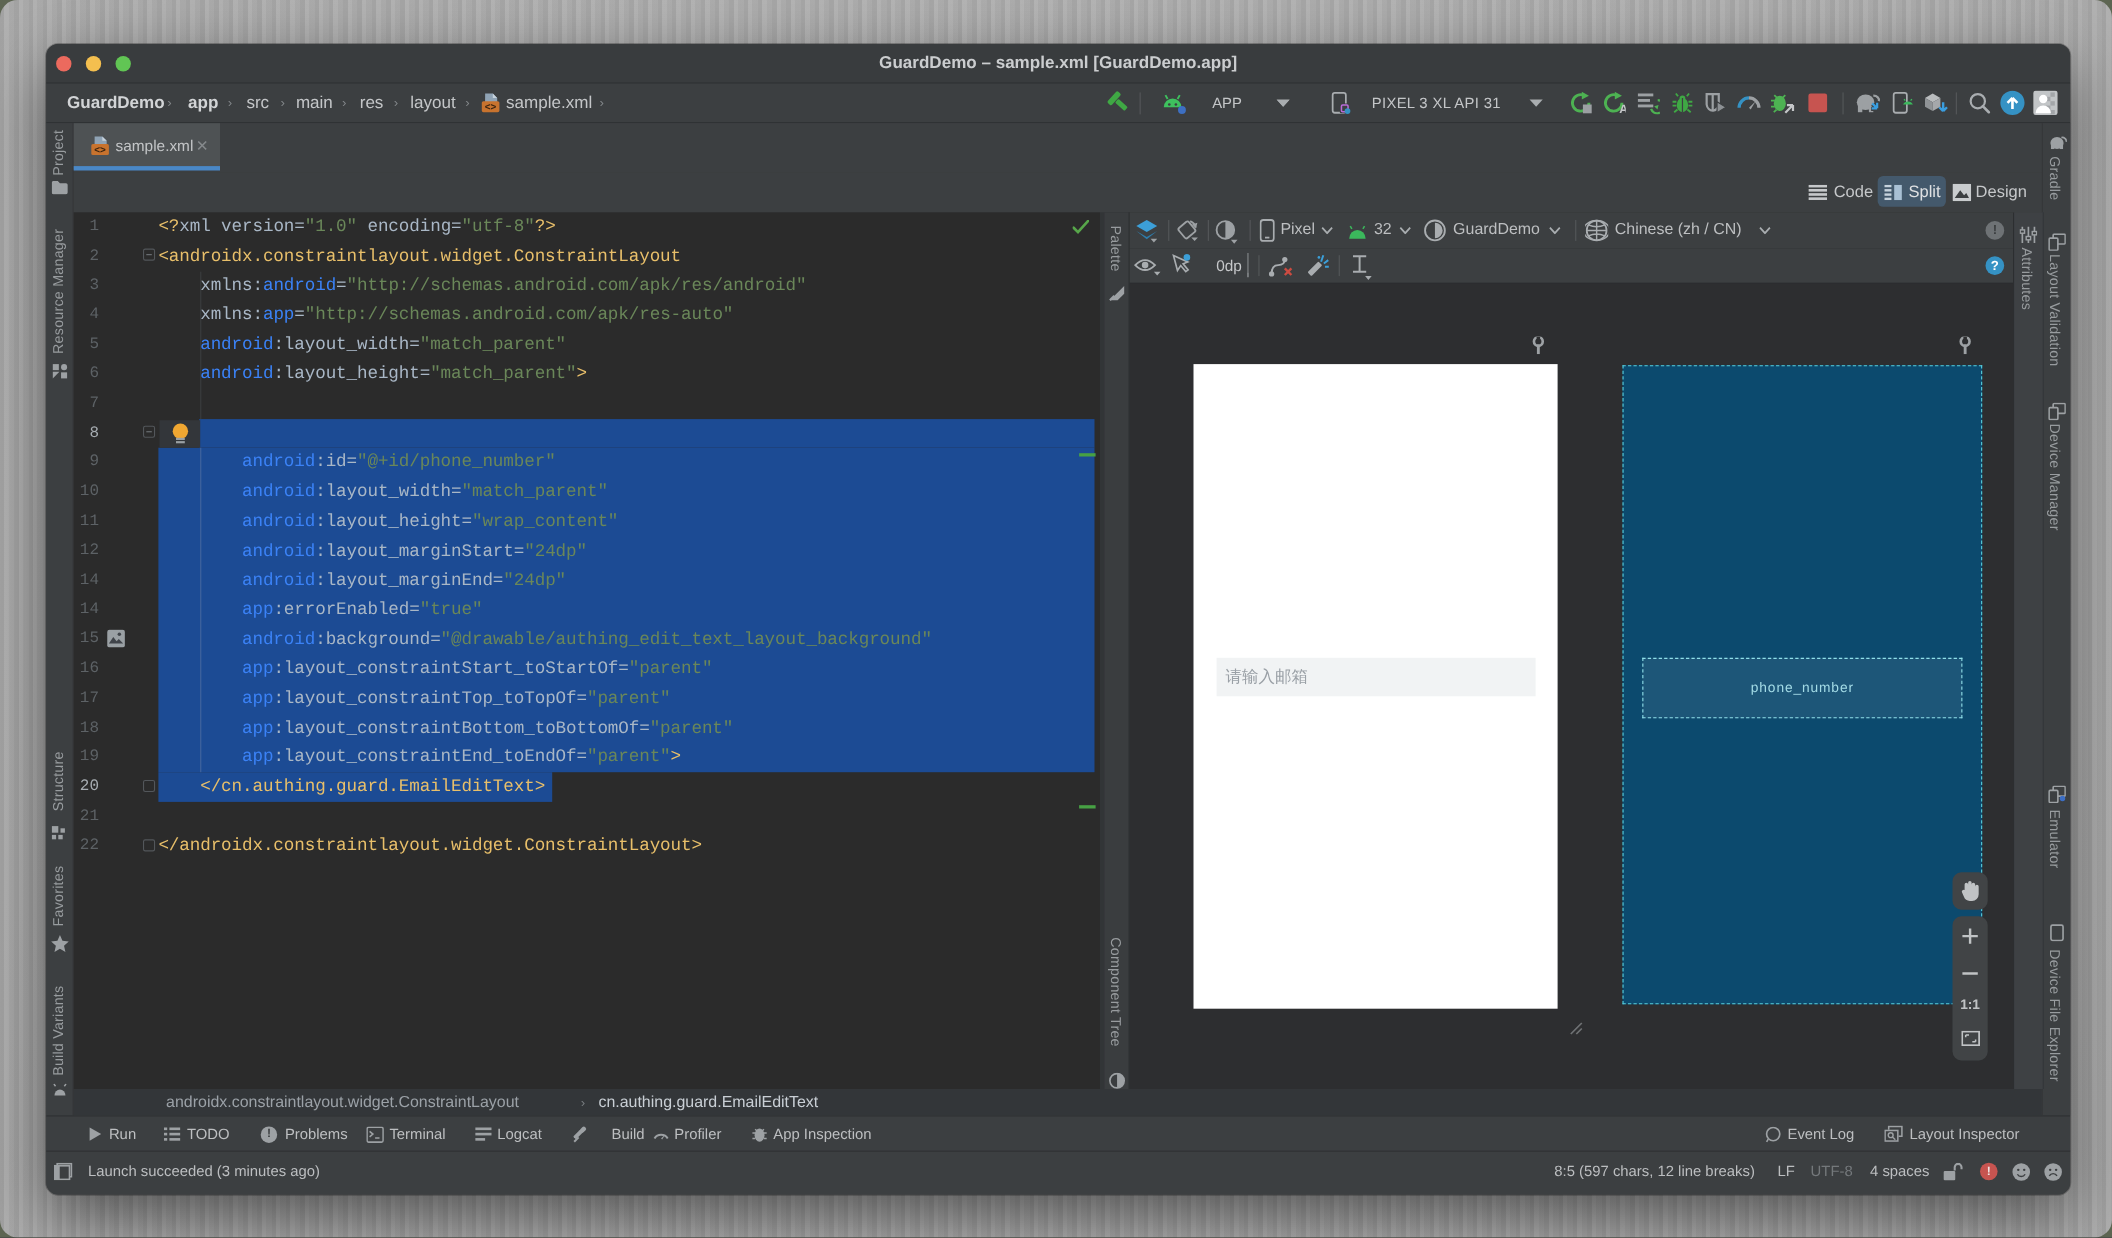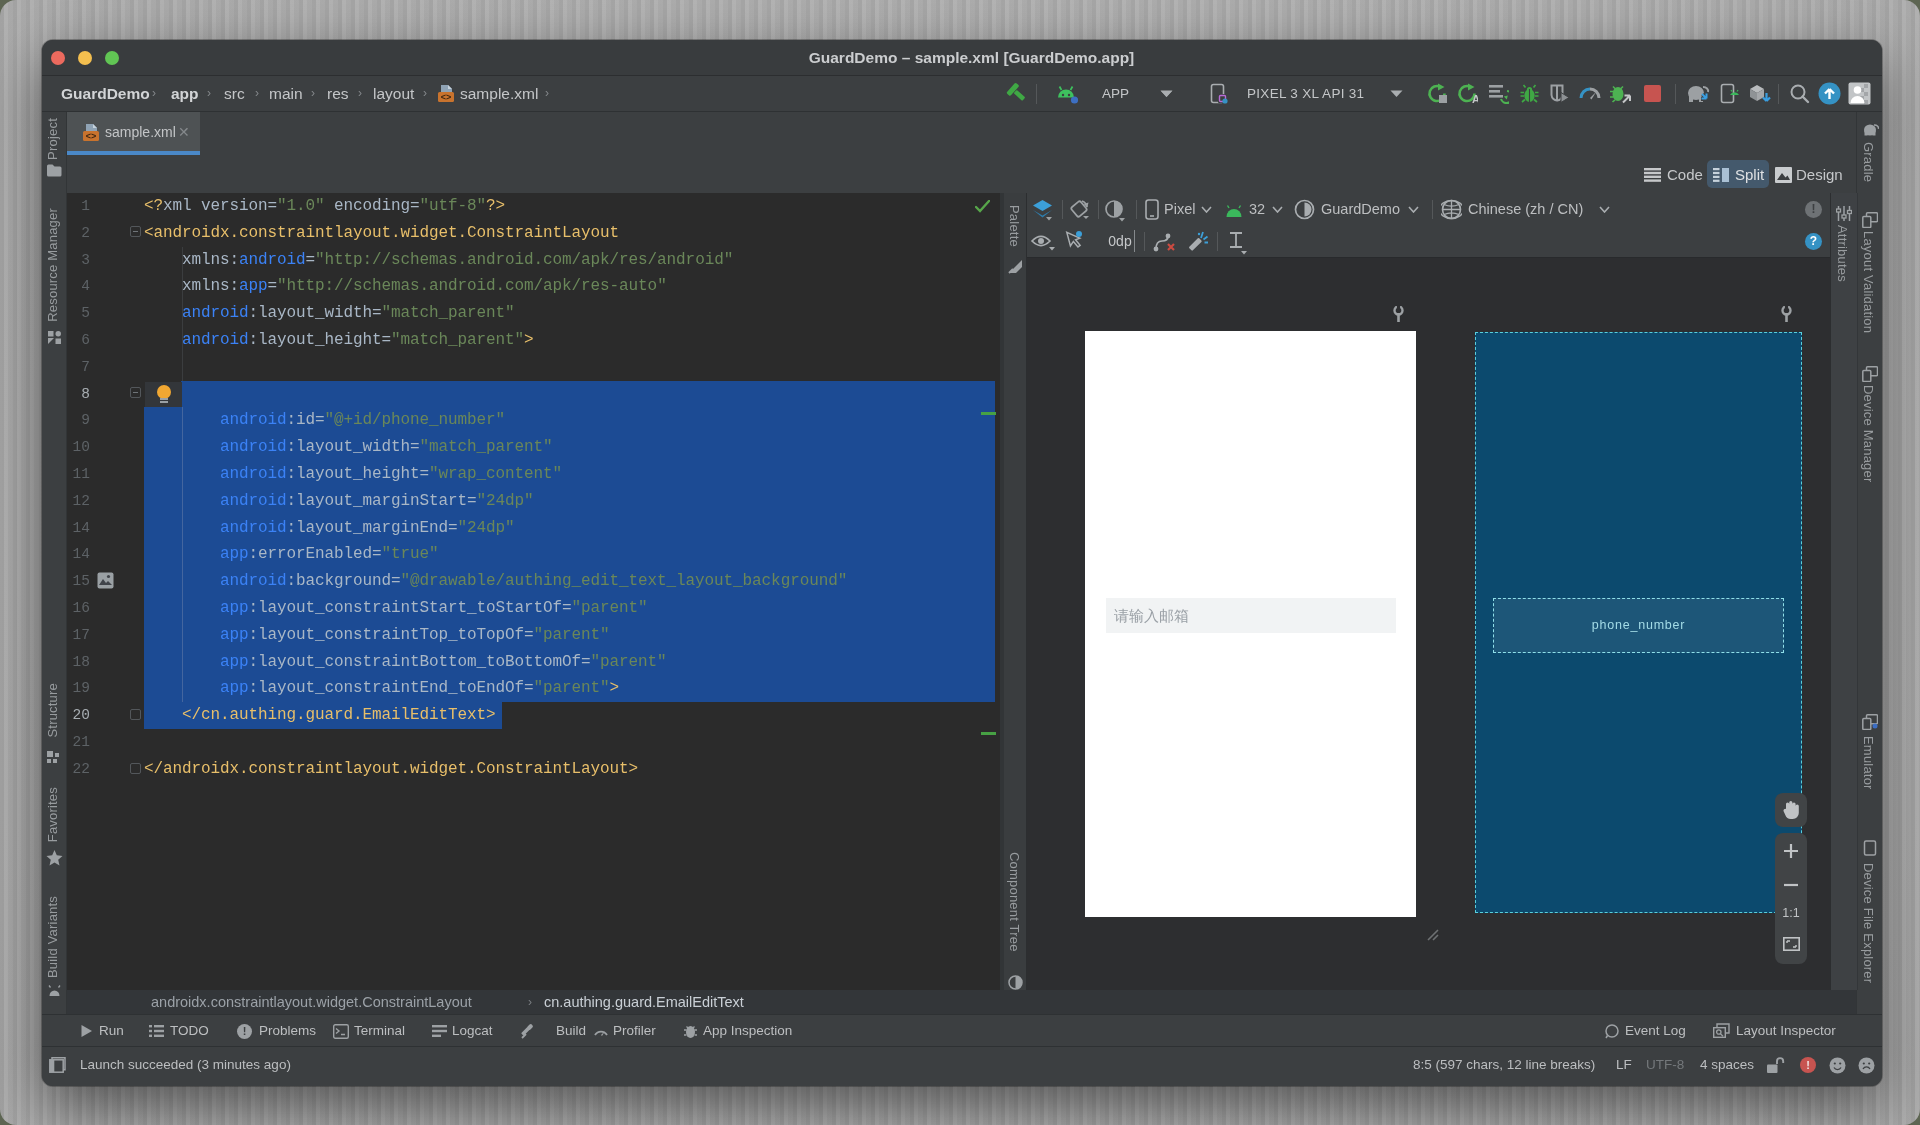--- a/index.html
+++ b/index.html
@@ -5,21 +5,21 @@
 html{background:#5d6552;}
 body{width:1920px;height:1125px;position:relative;overflow:hidden;
   background:
    repeating-linear-gradient(90deg, rgba(60,60,60,.07) 0 4px, rgba(255,255,255,.07) 4px 8px, rgba(120,120,120,.03) 8px 13px),
    radial-gradient(104% 98% at 50% 45%, #b4b4b4 0%, #adadad 55%, #a8a8a8 82%, #93948b 96%, #6f7660 100%);
   border-radius:16px;
   font-family:"Liberation Sans",sans-serif;}
 .abs{position:absolute;}
 #win{position:absolute;left:42px;top:40px;width:1840px;height:1046px;background:#3c3f41;border-radius:11px;overflow:hidden;box-shadow:0 22px 60px rgba(0,0,0,.5),0 0 0 1px rgba(0,0,0,.25);}
 
-#titlebar{position:absolute;left:0;top:0;width:100%;height:35px;background:#393c3e;border-bottom:1px solid #2c2e30;padding-left:19px;}
+#titlebar{position:absolute;left:0;top:0;width:100%;height:35px;background:#393c3e;border-bottom:1px solid #2c2e30;}
 .tl{position:absolute;top:10.5px;width:14px;height:14px;border-radius:50%;}
 #title{position:absolute;left:0;top:0;width:100%;height:35px;line-height:35px;text-align:center;color:#cbcdcf;font-size:15.5px;font-weight:bold;}
 
 #toolbar{position:absolute;left:0;top:36px;width:100%;height:35px;background:#3c3f41;border-bottom:1px solid #2e3133;}
 .crumbtop{position:absolute;top:0;height:35px;line-height:35px;font-size:15.5px;color:#c4c6c8;}
 .chev{color:#83878a;font-size:12px;}
 
 #lstripe{position:absolute;left:0;top:72px;width:24px;height:902px;background:#3c3f41;border-right:1px solid #323537;}
 #rstripe{position:absolute;left:1814px;top:72px;width:26px;height:902px;background:#3c3f41;border-left:1px solid #323537;}
 .vlab{color:#989c9f;font-size:13px;letter-spacing:.2px;white-space:nowrap;}
@@ -463,21 +463,21 @@
         <path d="M18 14 h6 l-3 3.5 z" fill="#a9adb0"></path>
       </svg>
       <div class="abs" style="left:35px;top:3px">
         <svg width="22" height="24" viewBox="0 0 22 24">
           <path d="M7 2 L7 16 L11 12.5 L14 19 L16.5 18 L13.5 11.5 L18 11 Z" fill="none" stroke="#a9adb0" stroke-width="1.5" transform="rotate(-15 11 11)"></path>
           <circle cx="17" cy="5" r="3" fill="#3c9fd8"></circle>
         </svg>
       </div>
       <div class="abs" style="left:63px;top:4px;width:44px;height:22px;border-left:-22px solid #85898c;border-right:1px solid #85898c;"></div>
       <div class="abs" style="left:63px;top:22px;width:44px;height:4px;border-left:-22px solid #85898c;border-right:1px solid #85898c;border-bottom:0"></div>
-      <div class="abs" style="left:73px;top:0;width:40px;height:31px;line-height:31px;text-align:center;color:#c6c8ca;font-size:14px">0dp</div>
+      <div class="abs" style="left:62px;top:0;width:40px;height:31px;line-height:31px;text-align:right;color:#c6c8ca;font-size:14px">0dp</div>
       <div class="abs" style="left:117px;top:6px;width:1px;height:19px;background:#55585a"></div>
       <svg class="abs" style="left:126px;top:5px" width="24" height="22" viewBox="0 0 24 22">
         <path d="M3 18 Q3 10 9 10 Q15 10 15 5" fill="none" stroke="#a9adb0" stroke-width="1.7"></path>
         <circle cx="3" cy="18" r="2.4" fill="#a9adb0"></circle>
           <circle cx="15" cy="5" r="2.4" fill="#a9adb0"></circle>
         <path d="M15 13 l6 6 M21 13 l-6 6" stroke="#cc4b41" stroke-width="2.2"></path>
       </svg>
       <svg class="abs" style="left:158px;top:4px" width="24" height="24" viewBox="0 0 24 24">
         <rect x="3" y="12" width="14" height="5" rx="1" transform="rotate(-45 10 14)" fill="#a9adb0"></rect>
         <path d="M16 8 l2-6 M18.5 9.5 l4-3 M19.5 12.5 l3.5 0" stroke="#3c9fd8" stroke-width="1.8" fill="none"></path>
@@ -527,21 +527,21 @@
           <path d="M4 9 V4 a1.6 1.6 0 0 1 3.2 0 V2.5 a1.6 1.6 0 0 1 3.2 0 V4 a1.6 1.6 0 0 1 3.2 0 v2 a1.6 1.6 0 0 1 3.2 0 V13 a6 6 0 0 1 -6 6 h-2 a6 6 0 0 1 -5.5 -4 L1.5 11 a1.8 1.8 0 0 1 2.5 -2 z" fill="#c0c3c5"></path>
         </svg>
       </div>
       <div class="abs" style="left:771px;top:640px;width:32px;height:131px;background:#414446;border-radius:8px">
         <svg class="abs" style="left:8px;top:10px" width="16" height="16" viewBox="0 0 16 16">
             <path d="M8 1 v14 M1 8 h14" stroke="#c0c3c5" stroke-width="2.2"></path>
           </svg>
         <svg class="abs" style="left:8px;top:44px" width="16" height="16" viewBox="0 0 16 16">
             <path d="M1 8 h14" stroke="#c0c3c5" stroke-width="2.2"></path>
           </svg>
-        <div class="abs" style="left:0;top:72px;width:32px;height:16px;text-align:center;line-height:16px;color:#c0c3c5;font-size:12.5px;font-weight:normal">1:1</div>
+        <div class="abs" style="left:0;top:72px;width:32px;height:16px;text-align:center;line-height:16px;color:#c0c3c5;font-size:12.5px;font-weight:bold">1:1</div>
         <svg class="abs" style="left:8px;top:104px" width="17" height="14" viewBox="0 0 17 14">
           <rect x="0.8" y="0.8" width="15.4" height="12.4" fill="none" stroke="#c0c3c5" stroke-width="1.6"></rect>
           <path d="M4 4 h3 M4 4 v2 M13 10 h-3 M13 10 v-2" stroke="#c0c3c5" stroke-width="1.4"></path>
         </svg>
       </div>
     </div>
   </div>
   <div id="crumb2">
     <div class="abs" style="left:84px;top:0">androidx.constraintlayout.widget.ConstraintLayout</div>
     <div class="abs" style="left:461px;top:0;color:#7a7e82;font-size:12px">›</div>

